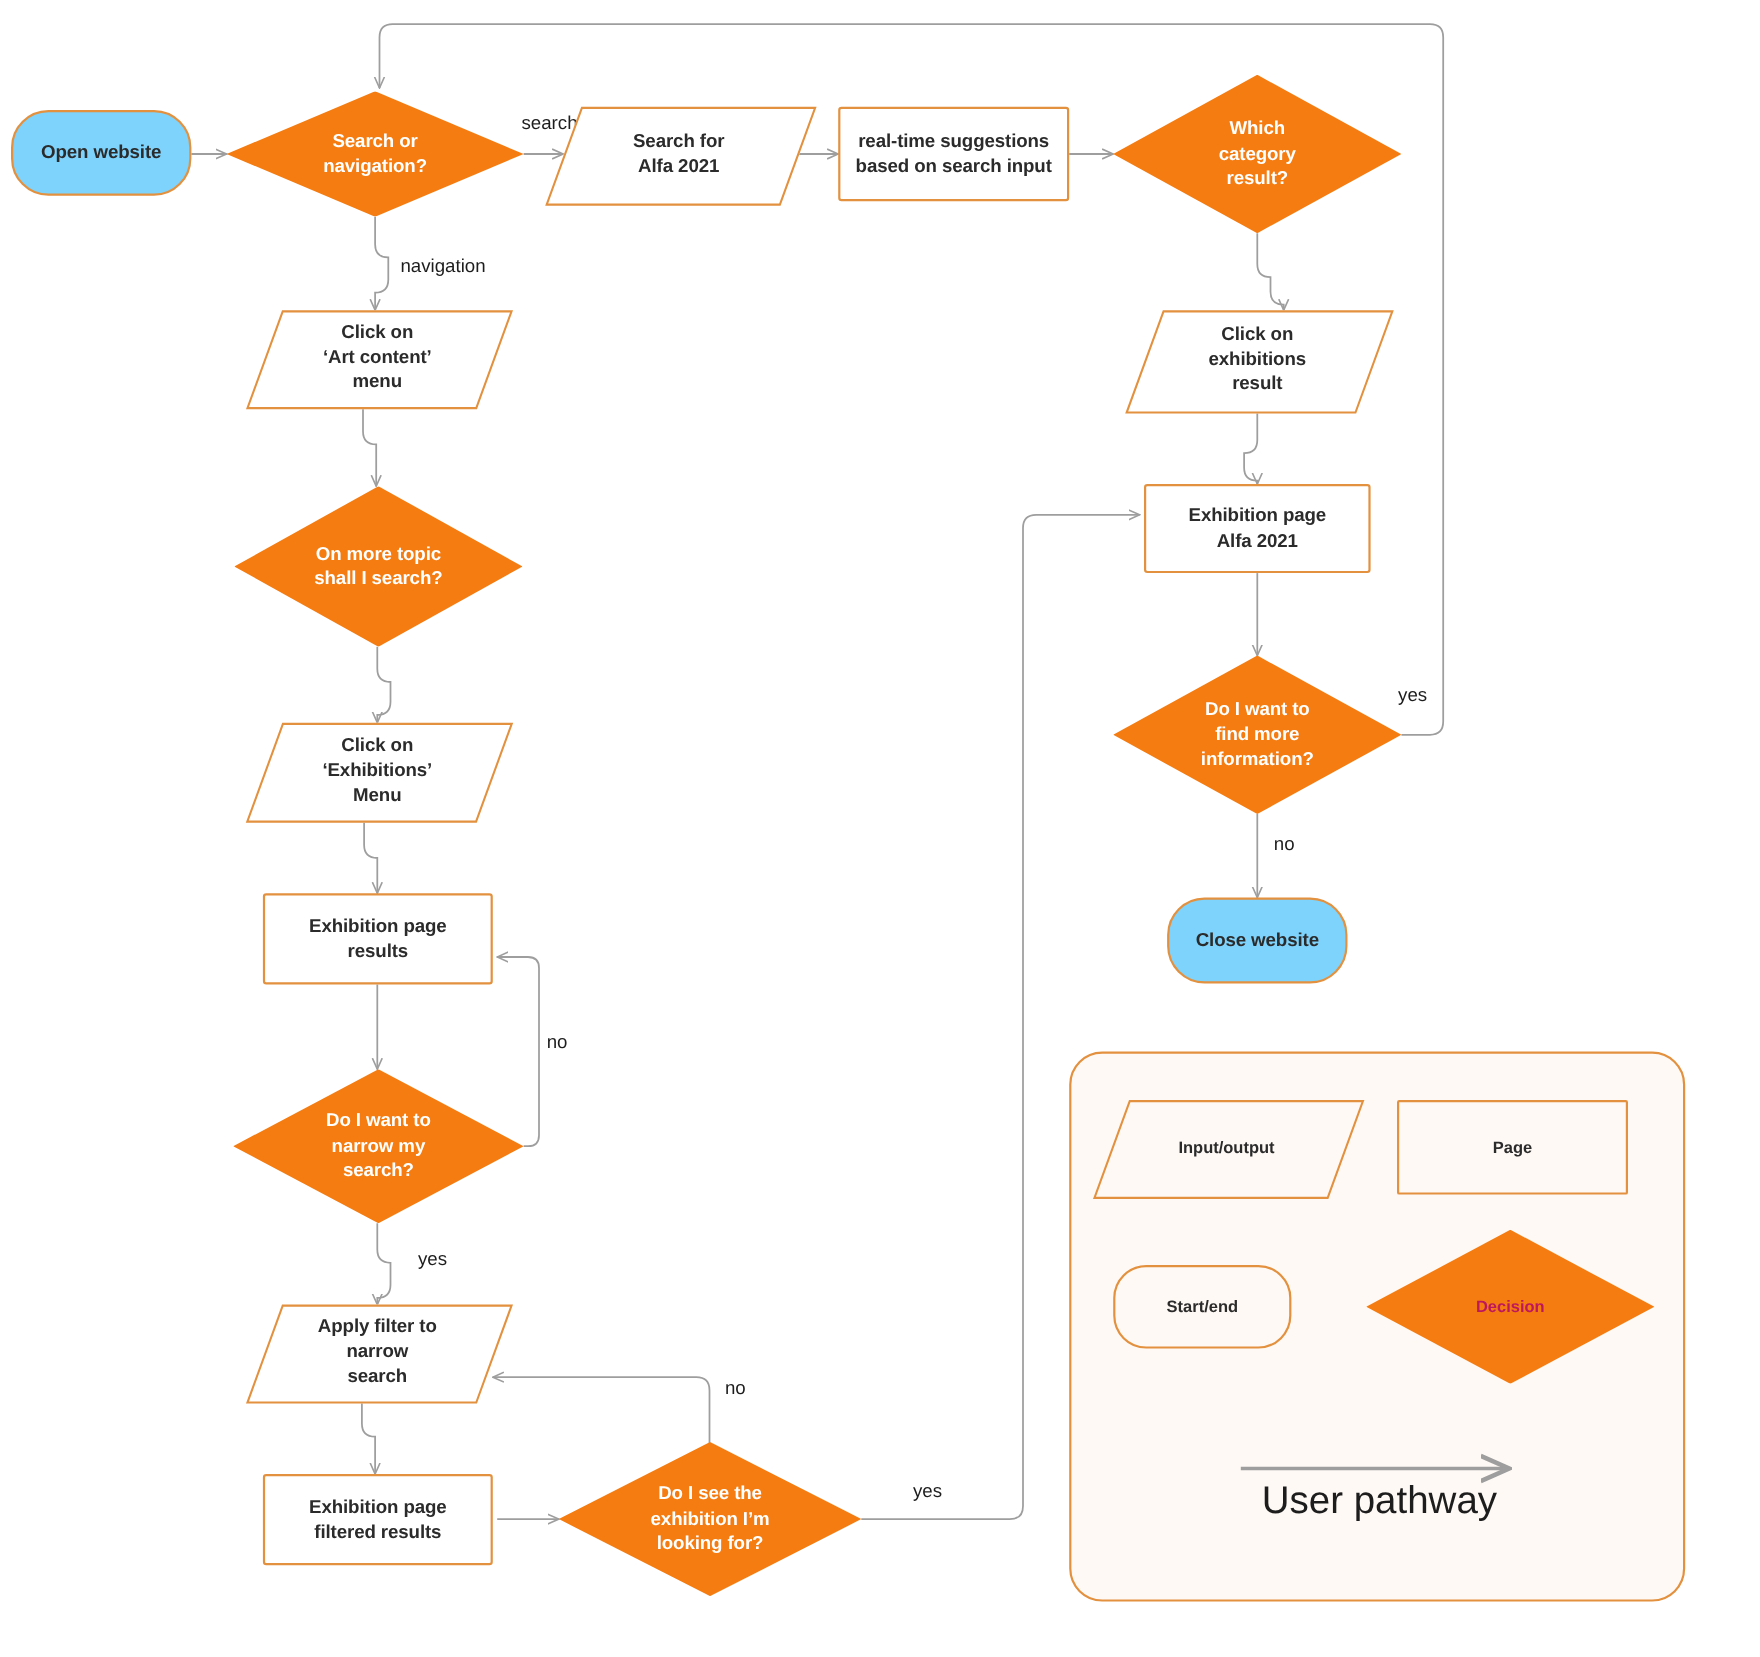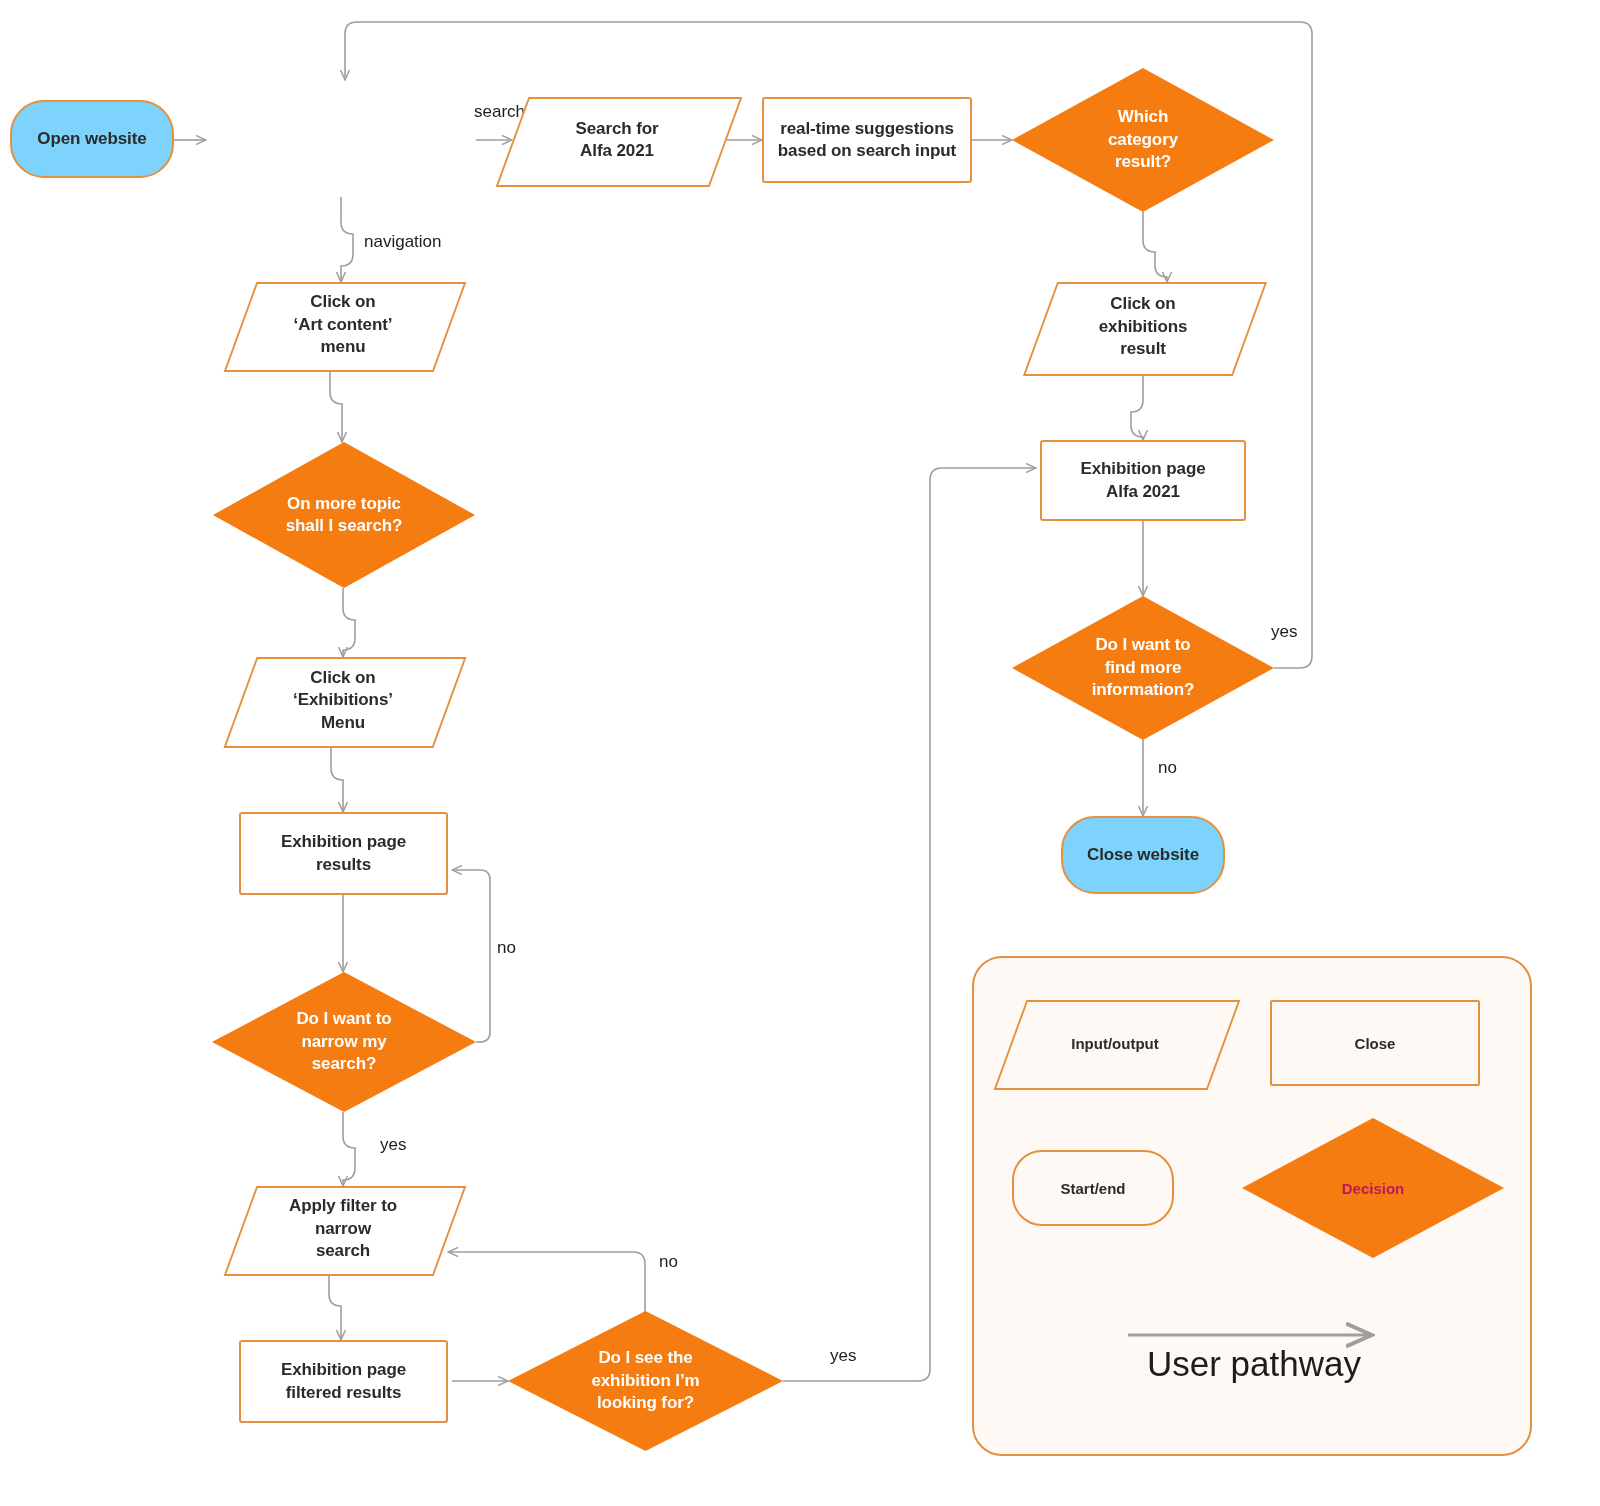--- a/index.html
+++ b/index.html
@@ -217,20 +217,25 @@
       <path d="M 783,1381 L 918,1381 Q 930,1381 930,1369 L 930,480 Q 930,468 942,468 L 1036,468"></path>
 
       <path d="M 1274,668 L 1300,668 Q 1312,668 1312,656 L 1312,34 Q 1312,22 1300,22 L 357,22 Q 345,22 345,34 L 345,80"></path>
     </g>
   </svg>
 
   <div class="node n-startend" style="left:10px; top:100px; width:164px; height:78px;">
     <span class="lbl">Open website</span>
   </div>
 
+  <div class="node n-decision" style="left:206px; top:83px; width:270px; height:114px;">
+    <span class="dia"></span>
+    <span class="lbl">Search or
+navigation?</span>
+  </div>
 
   <div class="node n-io" style="left:512px; top:97px; width:210px; height:86px;">
     <span class="skewbox"></span>
     <span class="lbl">Search for
 Alfa 2021</span>
   </div>
 
   <div class="node n-page" style="left:762px; top:97px; width:210px; height:86px;">
     <span class="lbl">real-time suggestions
 based on search input</span>
@@ -327,21 +332,21 @@
   <div class="edge-label" style="left:1158px; top:758px;">no</div>
 
   <div id="legend">
 
     <div class="lg-node lg-io" style="left:36px; top:42px; width:210px; height:86px;">
       <span class="skewbox"></span>
       <span class="lbl">Input/output</span>
     </div>
 
     <div class="lg-node lg-page" style="left:296px; top:42px; width:210px; height:86px;">
-      <span class="lbl">Close</span>
+      <span class="lbl">Page</span>
     </div>
 
     <div class="lg-node lg-startend" style="left:38px; top:192px; width:162px; height:76px;">
       <span class="lbl">Start/end</span>
     </div>
 
     <div class="lg-node lg-decision" style="left:268px; top:160px; width:262px; height:140px;">
       <span class="dia"></span>
       <span class="lbl">Decision</span>
     </div>

